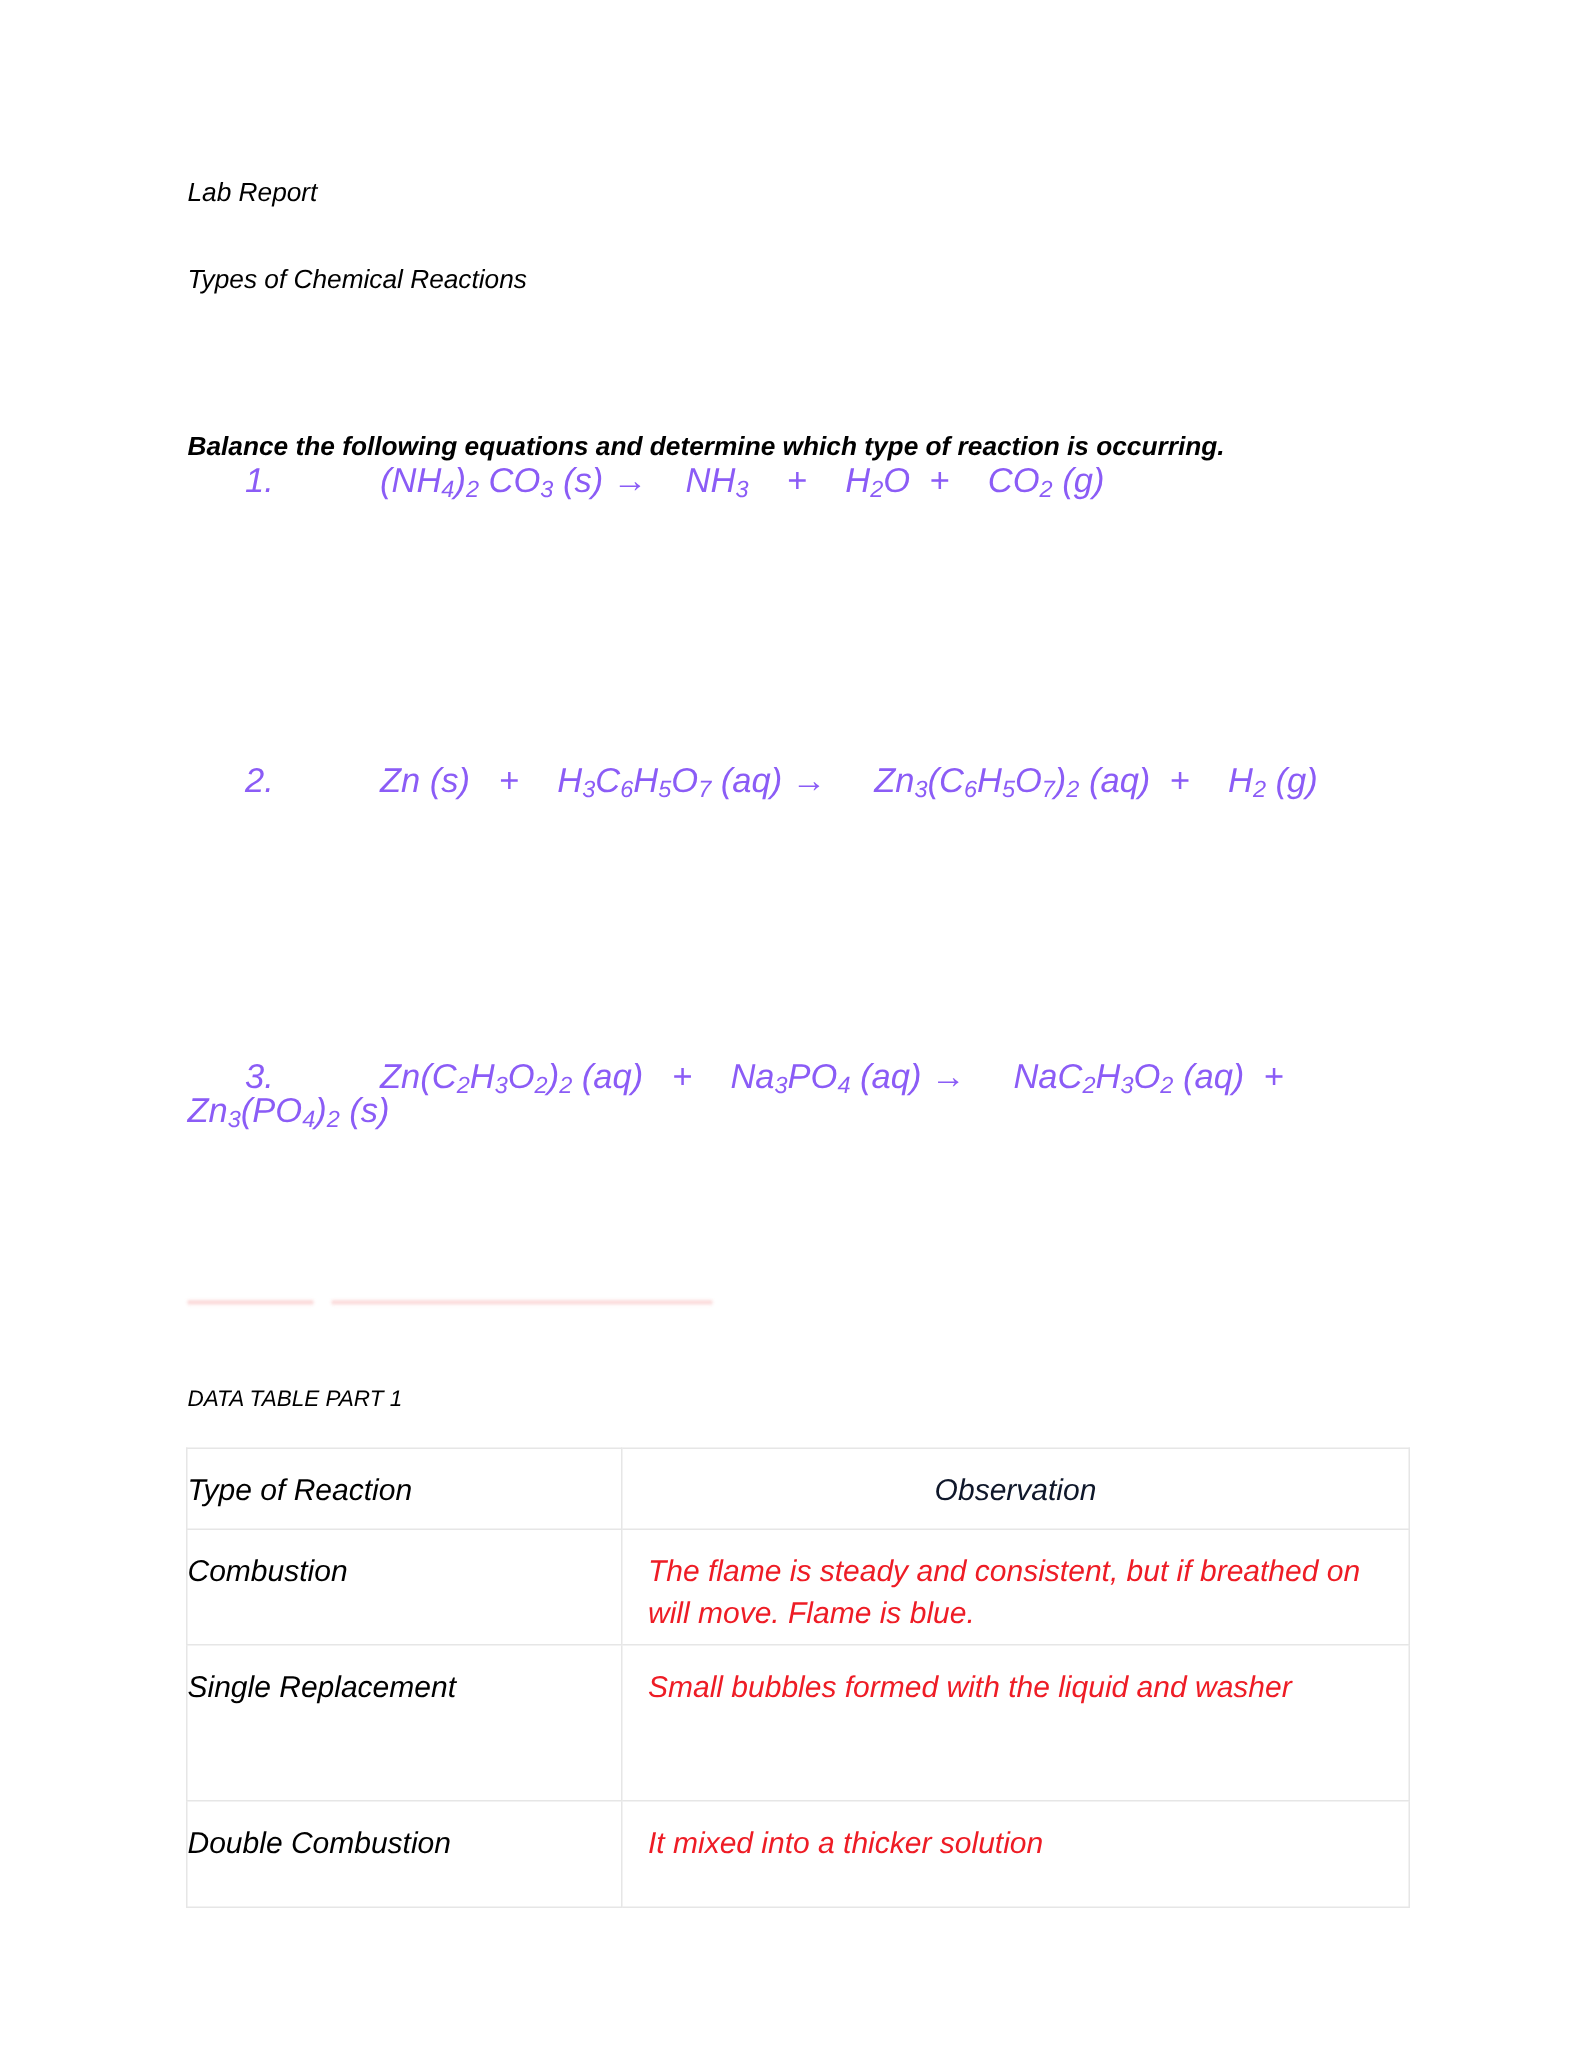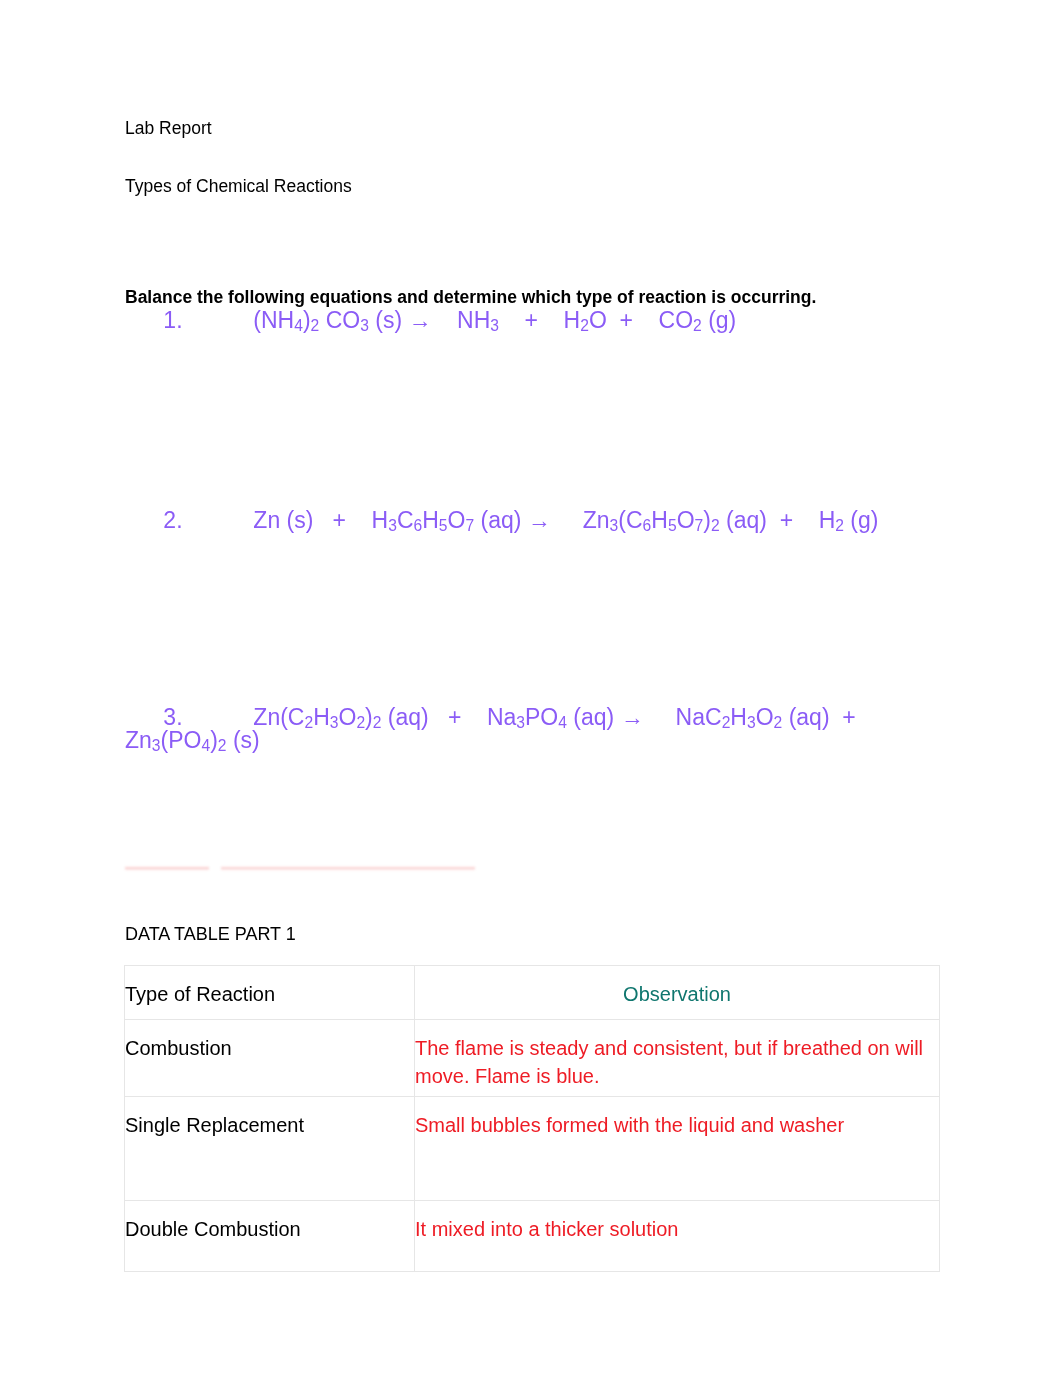--- a/index.html
+++ b/index.html
@@ -17,20 +17,21 @@
     -webkit-font-smoothing: antialiased;
   }
 
   .page {
     position: absolute;
     left: 0;
     top: 0;
     width: 1038px;
     height: 1377px;
     background: #ffffff;
+    font-style: italic;
   }
 
   .content {
     position: absolute;
     left: 125px;
     top: 120px;
     width: 830px;
   }
 
   
@@ -95,21 +96,21 @@
     filter: blur(1.1px);
   }
   #pink-artifact .seg.a { left: 0px;   width: 84px; }
   #pink-artifact .seg.b { left: 96px;  width: 254px; opacity: .95; }
 
   
   #data-table-caption {
     position: absolute;
     left: 0;
     top: 805px;
-    font-size: 18px;
+    font-size: 15px;
     line-height: 1;
     color: #000000;
     white-space: pre;
   }
 
   .data-table {
     position: absolute;
     left: -1px;
     top: 845px;
     width: 815px;
@@ -124,25 +125,25 @@
     vertical-align: top;
     padding: 15px 0 0 0;
     border: 1px solid #e6e6e6;
     background: #ffffff;
   }
   .data-table td.col-type {
     padding-left: 0px;
     color: #000000;
   }
   .data-table td.col-obs {
-    padding-left: 0;
+    padding-left: 17px;
     color: #ee1c25;
   }
   .data-table td.col-obs.header-cell {
-    color: #0f766e;
+    color: #0f172a;
     text-align: center;
     padding-left: 0;
   }
   .cell-text {
     display: block;
     line-height: 1.38;
     white-space: pre-wrap;
   }
   .data-table tr.r-header td { height: 38px; }
   .data-table tr.r-1 td { height: 61px; }

